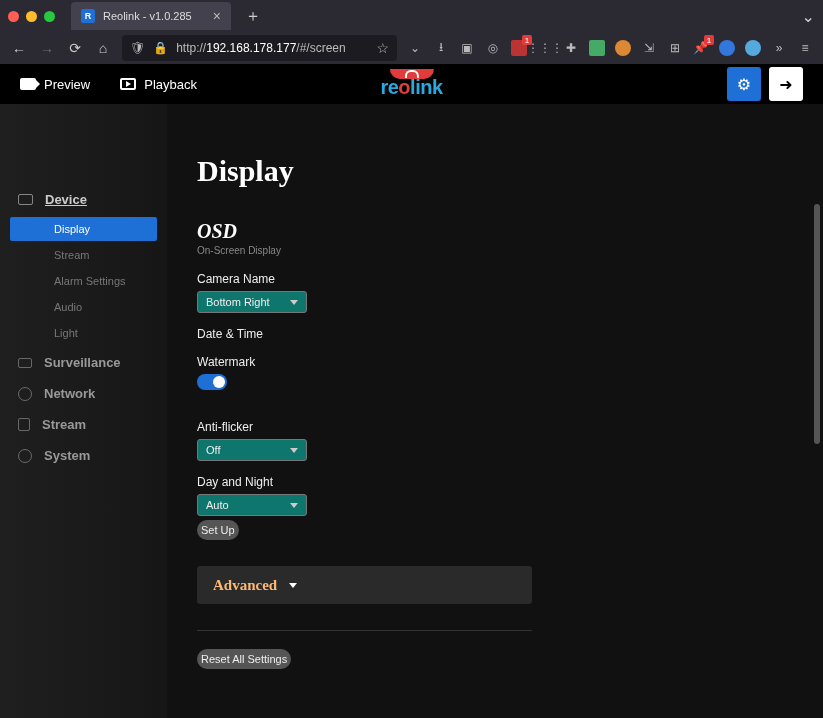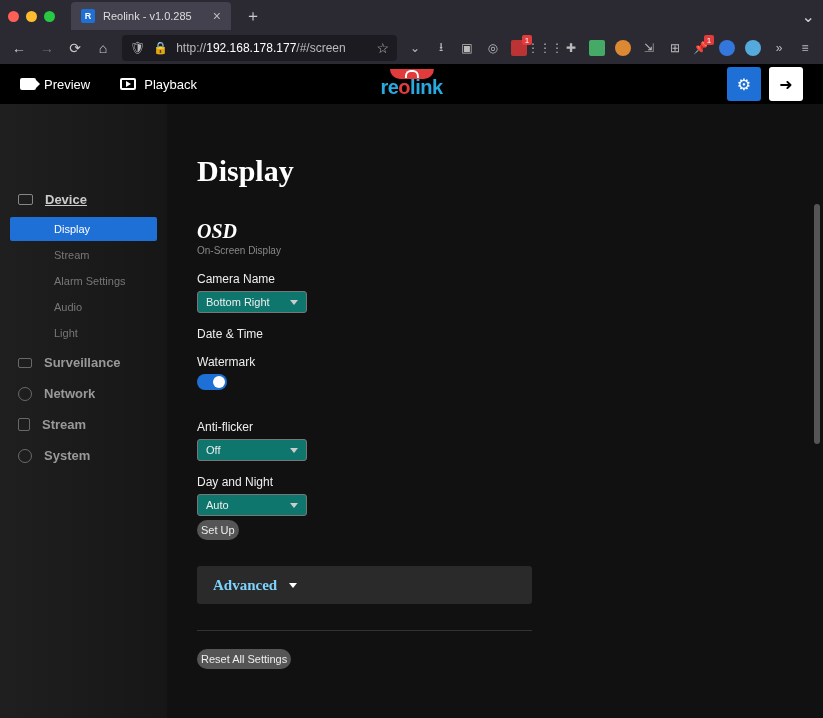--- a/index.html
+++ b/index.html
@@ -144,21 +144,21 @@
   .toggle { width:30px; height:16px; background:#1e6fd6; border-radius:8px;
        position:relative; cursor:pointer; margin-top:4px;}
   .toggle .knob { position:absolute; right:2px; top:2px; width:12px;height:12px;
        background:#fff; border-radius:50%;}
   .pill-btn { background:#555; color:#eee; font-size:11px; border:none;
        padding:4px 4px; border-radius:10px; cursor:pointer; margin-top:4px;}
 
   .advanced-bar {
     width:335px; height:38px; background:#2a2a2a; border-radius:3px;
     display:flex; align-items:center; padding:0 16px; gap:12px;
-    margin-top:26px; cursor:pointer; color:#7dd3fc; font-weight:600;
+    margin-top:26px; cursor:pointer; color:#fdba74; font-weight:600;
     font-family: Georgia, serif; font-size:15px;
   }
   .hr { width:335px; border:none; border-top:1px solid #333; margin-top:26px;}
 </style>
 </head>
 <body>
 
 <div class="browser-chrome">
   <div class="tab-row">
     <div class="traffic-lights">

